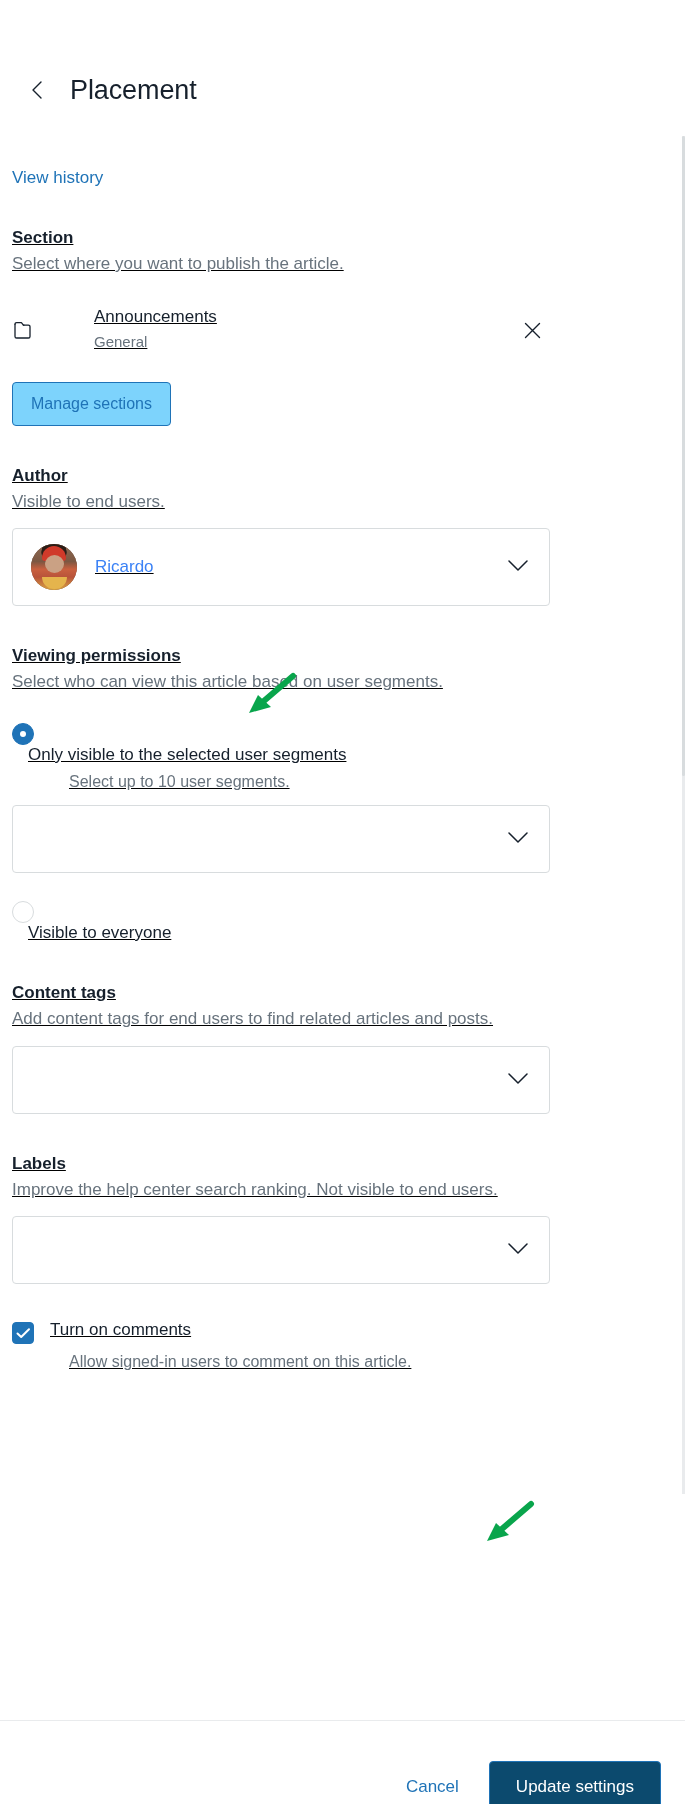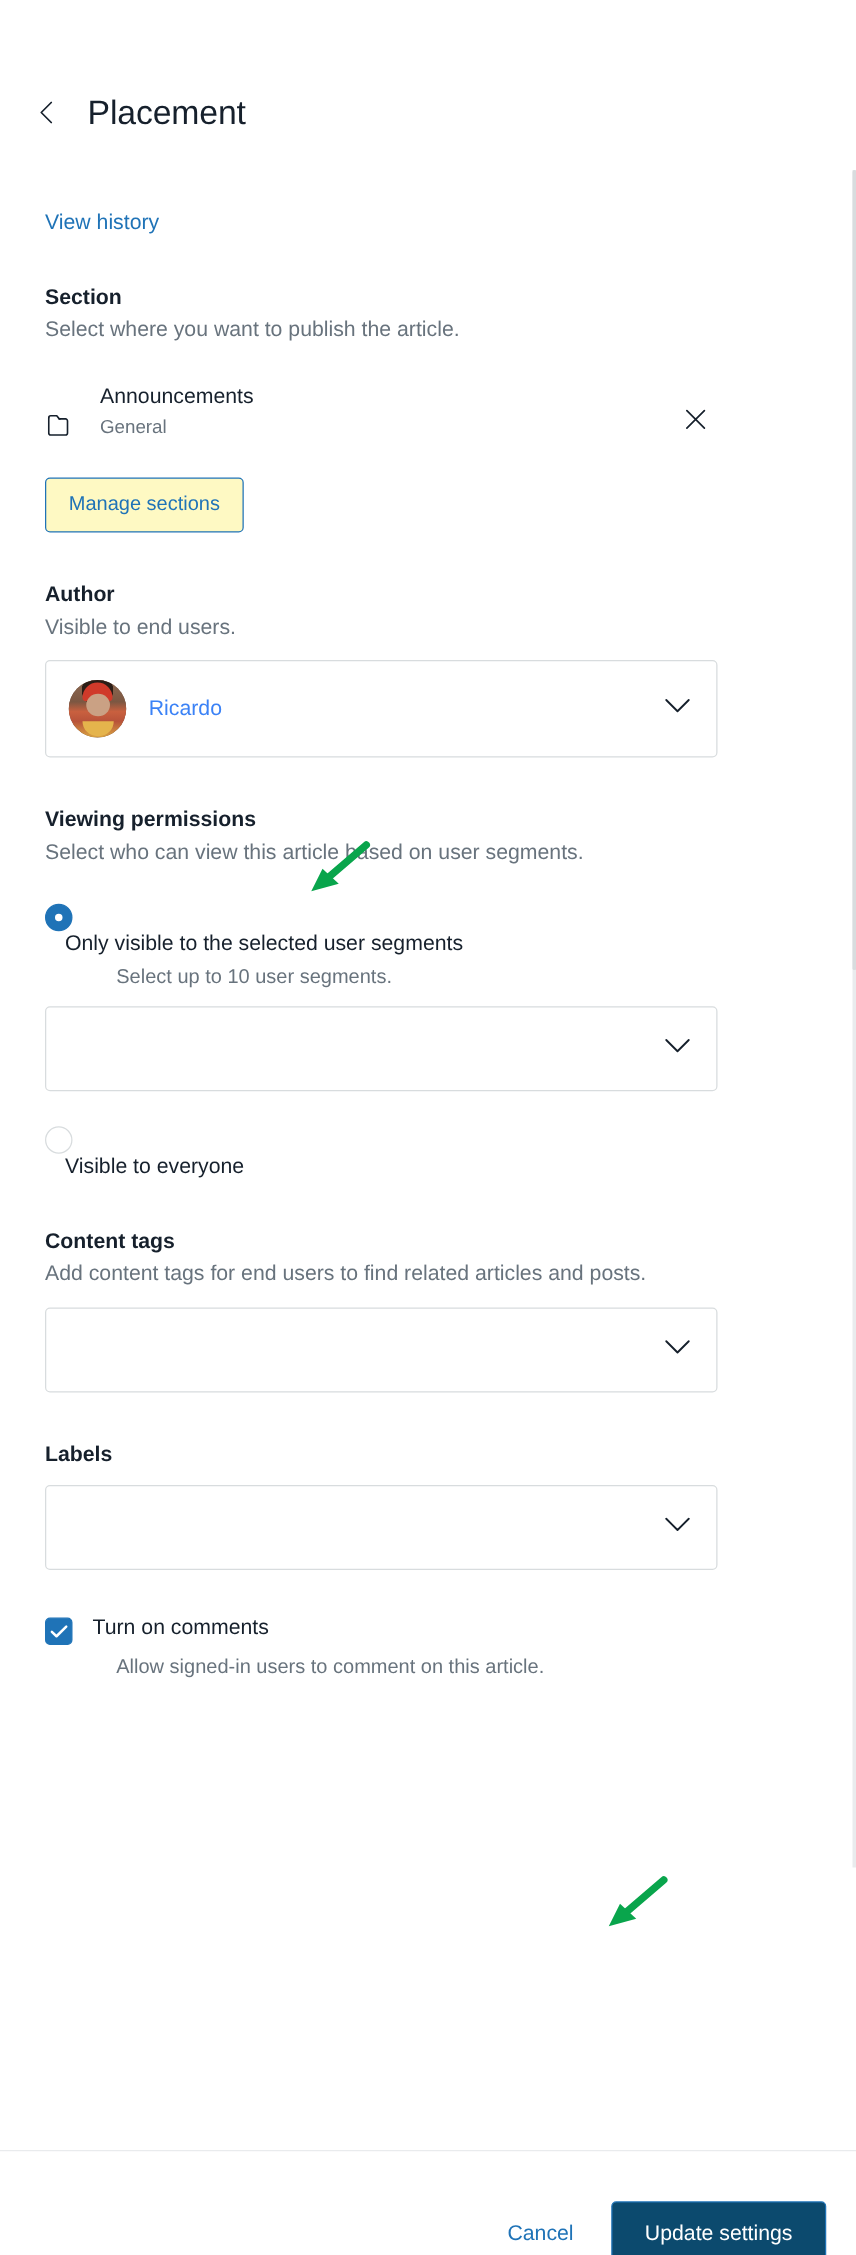--- a/index.html
+++ b/index.html
@@ -43,22 +43,23 @@
     letter-spacing: -0.1px;
   }
 
   
   .content {
     position: absolute;
     top: 88px;
     left: 0;
     width: 685px;
     height: 1358px;
-    padding: 0 36px;
+    padding: 0 12px;
     border-right: 0;
+    text-decoration: underline;
   }
   .scroll-track {
     position: absolute;
     top: 88px;
     right: 0px;
     width: 3px;
     height: 1358px;
     background: #e9ebed;
   }
   .scroll-thumb {
@@ -90,24 +91,25 @@
     font-size: 17px;
     color: #68737d;
     line-height: 1.45;
     margin-top: 4px;
     max-width: 520px;
   }
 
   
   .section-row {
     display: flex;
-    align-items: flex-end;
+    align-items: flex-start;
     margin-top: 30px;
     position: relative;
     max-width: 540px;
+    gap: 38px;
   }
   .folder-icon {
     width: 26px;
     flex: 0 0 26px;
     margin-top: 14px;
     display: flex;
     justify-content: center;
   }
   .section-text { margin-left: 18px; flex: 1; }
   .section-name {
@@ -133,21 +135,21 @@
   
   .btn-outline {
     display: inline-block;
     margin-top: 32px;
     padding: 0 18px;
     height: 44px;
     line-height: 42px;
     border: 1px solid #1f73b7;
     border-radius: 4px;
     color: #1f73b7;
-    background: #fef9c3;
+    background: #7dd3fc;
     font-size: 16px;
     font-family: inherit;
     cursor: pointer;
   }
 
   
   .select-box {
     position: relative;
     margin-top: 14px;
     width: 538px;
@@ -412,20 +414,21 @@
     <div class="select-box short">
       <span class="select-chevron">
         <svg width="22" height="13" viewBox="0 0 22 13" fill="none">
           <path d="M2 2 L11 11 L20 2" stroke="#16202c" stroke-width="1.5" stroke-linecap="round" stroke-linejoin="round"></path>
         </svg>
       </span>
     </div>
 
     
     <div class="group-title">Labels</div>
+    <div class="group-desc">Improve the help center search ranking. Not visible to end users.</div>
     <div class="select-box short">
       <span class="select-chevron">
         <svg width="22" height="13" viewBox="0 0 22 13" fill="none">
           <path d="M2 2 L11 11 L20 2" stroke="#16202c" stroke-width="1.5" stroke-linecap="round" stroke-linejoin="round"></path>
         </svg>
       </span>
     </div>
 
     
     <div class="checkbox-row">

